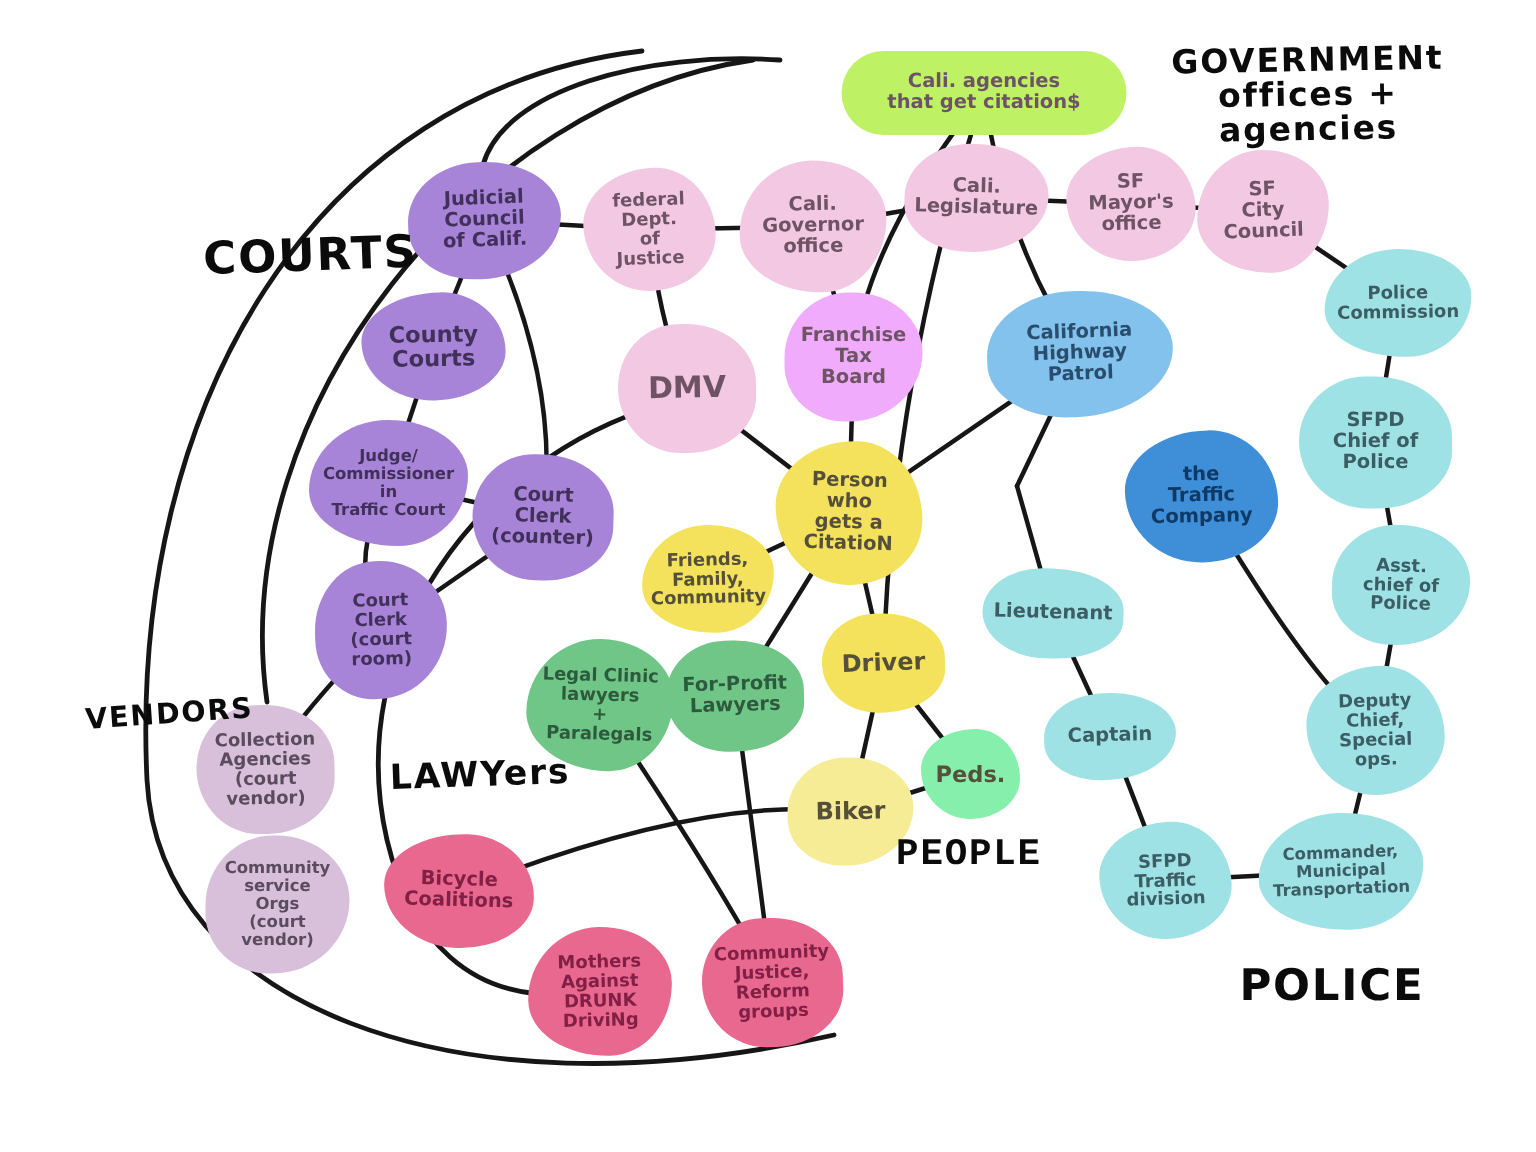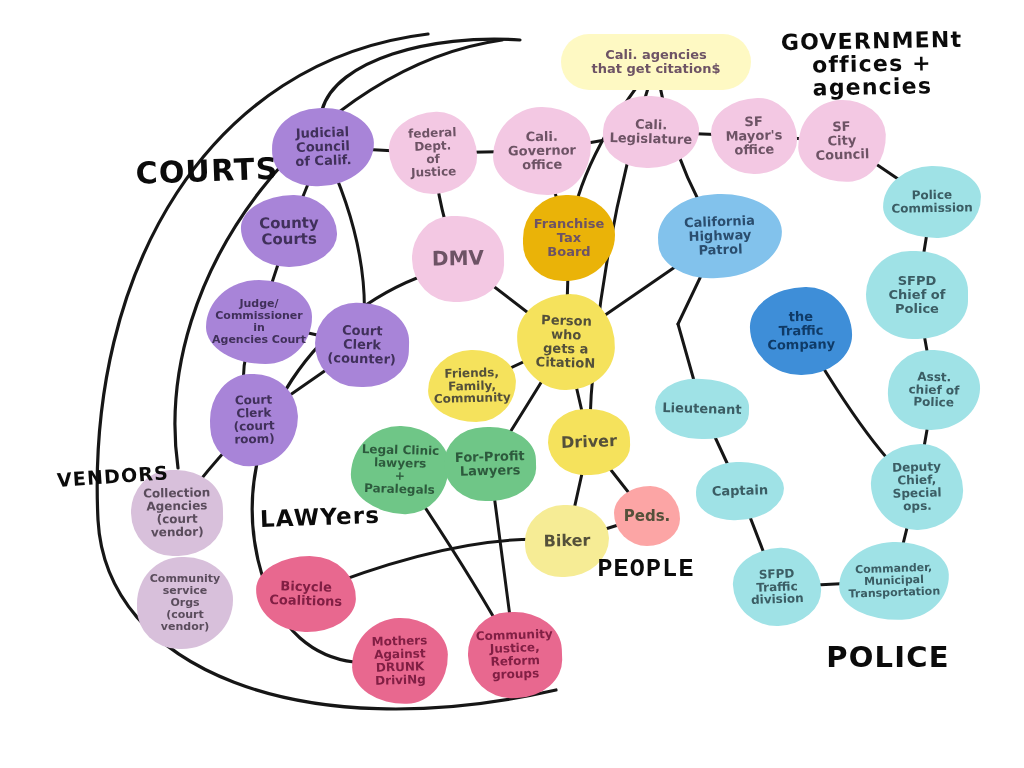--- a/index.html
+++ b/index.html
@@ -68,59 +68,59 @@
     </svg>
   <div id="node-layer">
       <div class="node" style="left: 272px; top: 108px; width: 102px; height: 78px; background: rgb(168, 132, 216); color: rgb(64, 48, 90); font-size: 13px; border-radius: 48% 52% 55% 45% / 52% 48% 55% 45%; transform: rotate(-2deg);">Judicial
 Council
 of Calif.</div>
       <div class="node" style="left: 241px; top: 195px; width: 96px; height: 72px; background: rgb(168, 132, 216); color: rgb(64, 48, 90); font-size: 15px; border-radius: 55% 45% 50% 50% / 45% 55%; transform: rotate(-1deg);">County
 Courts</div>
       <div class="node" style="left: 206px; top: 280px; width: 106px; height: 84px; background: rgb(168, 132, 216); color: rgb(64, 48, 90); font-size: 11px; border-radius: 50% 50% 44% 56% / 56% 44%; transform: rotate(0deg);">Judge/
 Commissioner
 in
-Agencies Court</div>
+Traffic Court</div>
       <div class="node" style="left: 315px; top: 303px; width: 94px; height: 84px; background: rgb(168, 132, 216); color: rgb(64, 48, 90); font-size: 13px; border-radius: 46% 54% 52% 48% / 52% 48% 46% 54%; transform: rotate(1.5deg);">Court
 Clerk
 (counter)</div>
       <div class="node" style="left: 210px; top: 374px; width: 88px; height: 92px; background: rgb(168, 132, 216); color: rgb(64, 48, 90); font-size: 12px; border-radius: 48% 52% 55% 45% / 52% 48% 55% 45%; transform: rotate(-1.5deg);">Court
 Clerk
 (court
 room)</div>
       <div class="node" style="left: 389px; top: 112px; width: 88px; height: 82px; background: rgb(243, 200, 227); color: rgb(109, 83, 101); font-size: 12px; border-radius: 55% 45% 50% 50% / 45% 55%; transform: rotate(-2deg);">federal
 Dept.
 of
 Justice</div>
       <div class="node" style="left: 493px; top: 107px; width: 98px; height: 88px; background: rgb(243, 200, 227); color: rgb(109, 83, 101); font-size: 13px; border-radius: 50% 50% 44% 56% / 56% 44%; transform: rotate(-1deg);">Cali.
 Governor
 office</div>
-      <div class="node" style="left: 561px; top: 34px; width: 190px; height: 56px; background: #fef9c3; color: rgb(109, 83, 101); font-size: 13px; border-radius: 30px; transform: rotate(0deg);">Cali. agencies
+      <div class="node" style="left: 561px; top: 34px; width: 190px; height: 56px; background: #bef264; color: rgb(109, 83, 101); font-size: 13px; border-radius: 30px; transform: rotate(0deg);">Cali. agencies
 that get citation$</div>
       <div class="node" style="left: 603px; top: 96px; width: 96px; height: 72px; background: rgb(243, 200, 227); color: rgb(109, 83, 101); font-size: 13px; border-radius: 48% 52% 55% 45% / 52% 48% 55% 45%; transform: rotate(1.5deg);">Cali.
 Legislature</div>
       <div class="node" style="left: 711px; top: 98px; width: 86px; height: 76px; background: rgb(243, 200, 227); color: rgb(109, 83, 101); font-size: 13px; border-radius: 55% 45% 50% 50% / 45% 55%; transform: rotate(-1.5deg);">SF
 Mayor's
 office</div>
       <div class="node" style="left: 798px; top: 100px; width: 88px; height: 82px; background: rgb(243, 200, 227); color: rgb(109, 83, 101); font-size: 13px; border-radius: 50% 50% 44% 56% / 56% 44%; transform: rotate(-2deg);">SF
 City
 Council</div>
       <div class="node" style="left: 412px; top: 216px; width: 92px; height: 86px; background: rgb(243, 200, 227); color: rgb(109, 83, 101); font-size: 20px; border-radius: 46% 54% 52% 48% / 52% 48% 46% 54%; transform: rotate(-1deg);">DMV</div>
-      <div class="node" style="left: 523px; top: 195px; width: 92px; height: 86px; background: #eab308; color: rgb(109, 83, 101); font-size: 13px; border-radius: 48% 52% 55% 45% / 52% 48% 55% 45%; transform: rotate(0deg);">Franchise
+      <div class="node" style="left: 523px; top: 195px; width: 92px; height: 86px; background: #f0abfc; color: rgb(109, 83, 101); font-size: 13px; border-radius: 48% 52% 55% 45% / 52% 48% 55% 45%; transform: rotate(0deg);">Franchise
 Tax
 Board</div>
       <div class="node" style="left: 517px; top: 294px; width: 98px; height: 96px; background: rgb(245, 226, 92); color: rgb(84, 80, 58); font-size: 13px; border-radius: 55% 45% 50% 50% / 45% 55%; transform: rotate(1.5deg);">Person
 who
 gets a
 CitatioN</div>
       <div class="node" style="left: 428px; top: 350px; width: 88px; height: 72px; background: rgb(245, 226, 92); color: rgb(84, 80, 58); font-size: 12px; border-radius: 50% 50% 44% 56% / 56% 44%; transform: rotate(-1.5deg);">Friends,
 Family,
 Community</div>
       <div class="node" style="left: 548px; top: 409px; width: 82px; height: 66px; background: rgb(245, 226, 92); color: rgb(84, 80, 58); font-size: 16px; border-radius: 46% 54% 52% 48% / 52% 48% 46% 54%; transform: rotate(-2deg);">Driver</div>
       <div class="node" style="left: 525px; top: 505px; width: 84px; height: 72px; background: rgb(246, 236, 149); color: rgb(84, 80, 58); font-size: 16px; border-radius: 48% 52% 55% 45% / 52% 48% 55% 45%; transform: rotate(-1deg);">Biker</div>
-      <div class="node" style="left: 614px; top: 486px; width: 66px; height: 60px; background: #fca5a5; color: rgb(84, 80, 58); font-size: 15px; border-radius: 55% 45% 50% 50% / 45% 55%; transform: rotate(0deg);">Peds.</div>
+      <div class="node" style="left: 614px; top: 486px; width: 66px; height: 60px; background: #86efac; color: rgb(84, 80, 58); font-size: 15px; border-radius: 55% 45% 50% 50% / 45% 55%; transform: rotate(0deg);">Peds.</div>
       <div class="node" style="left: 351px; top: 426px; width: 98px; height: 88px; background: rgb(111, 198, 135); color: rgb(45, 90, 61); font-size: 12px; border-radius: 50% 50% 44% 56% / 56% 44%; transform: rotate(1.5deg);">Legal Clinic
 lawyers
 +
 Paralegals</div>
       <div class="node" style="left: 444px; top: 427px; width: 92px; height: 74px; background: rgb(111, 198, 135); color: rgb(45, 90, 61); font-size: 13px; border-radius: 46% 54% 52% 48% / 52% 48% 46% 54%; transform: rotate(-1.5deg);">For-Profit
 Lawyers</div>
       <div class="node" style="left: 658px; top: 194px; width: 124px; height: 84px; background: rgb(130, 194, 236); color: rgb(42, 77, 110); font-size: 13px; border-radius: 48% 52% 55% 45% / 52% 48% 55% 45%; transform: rotate(-2deg);">California
 Highway
 Patrol</div>
       <div class="node" style="left: 750px; top: 287px; width: 102px; height: 88px; background: rgb(62, 142, 216); color: rgb(15, 58, 102); font-size: 13px; border-radius: 55% 45% 50% 50% / 45% 55%; transform: rotate(-1deg);">the

